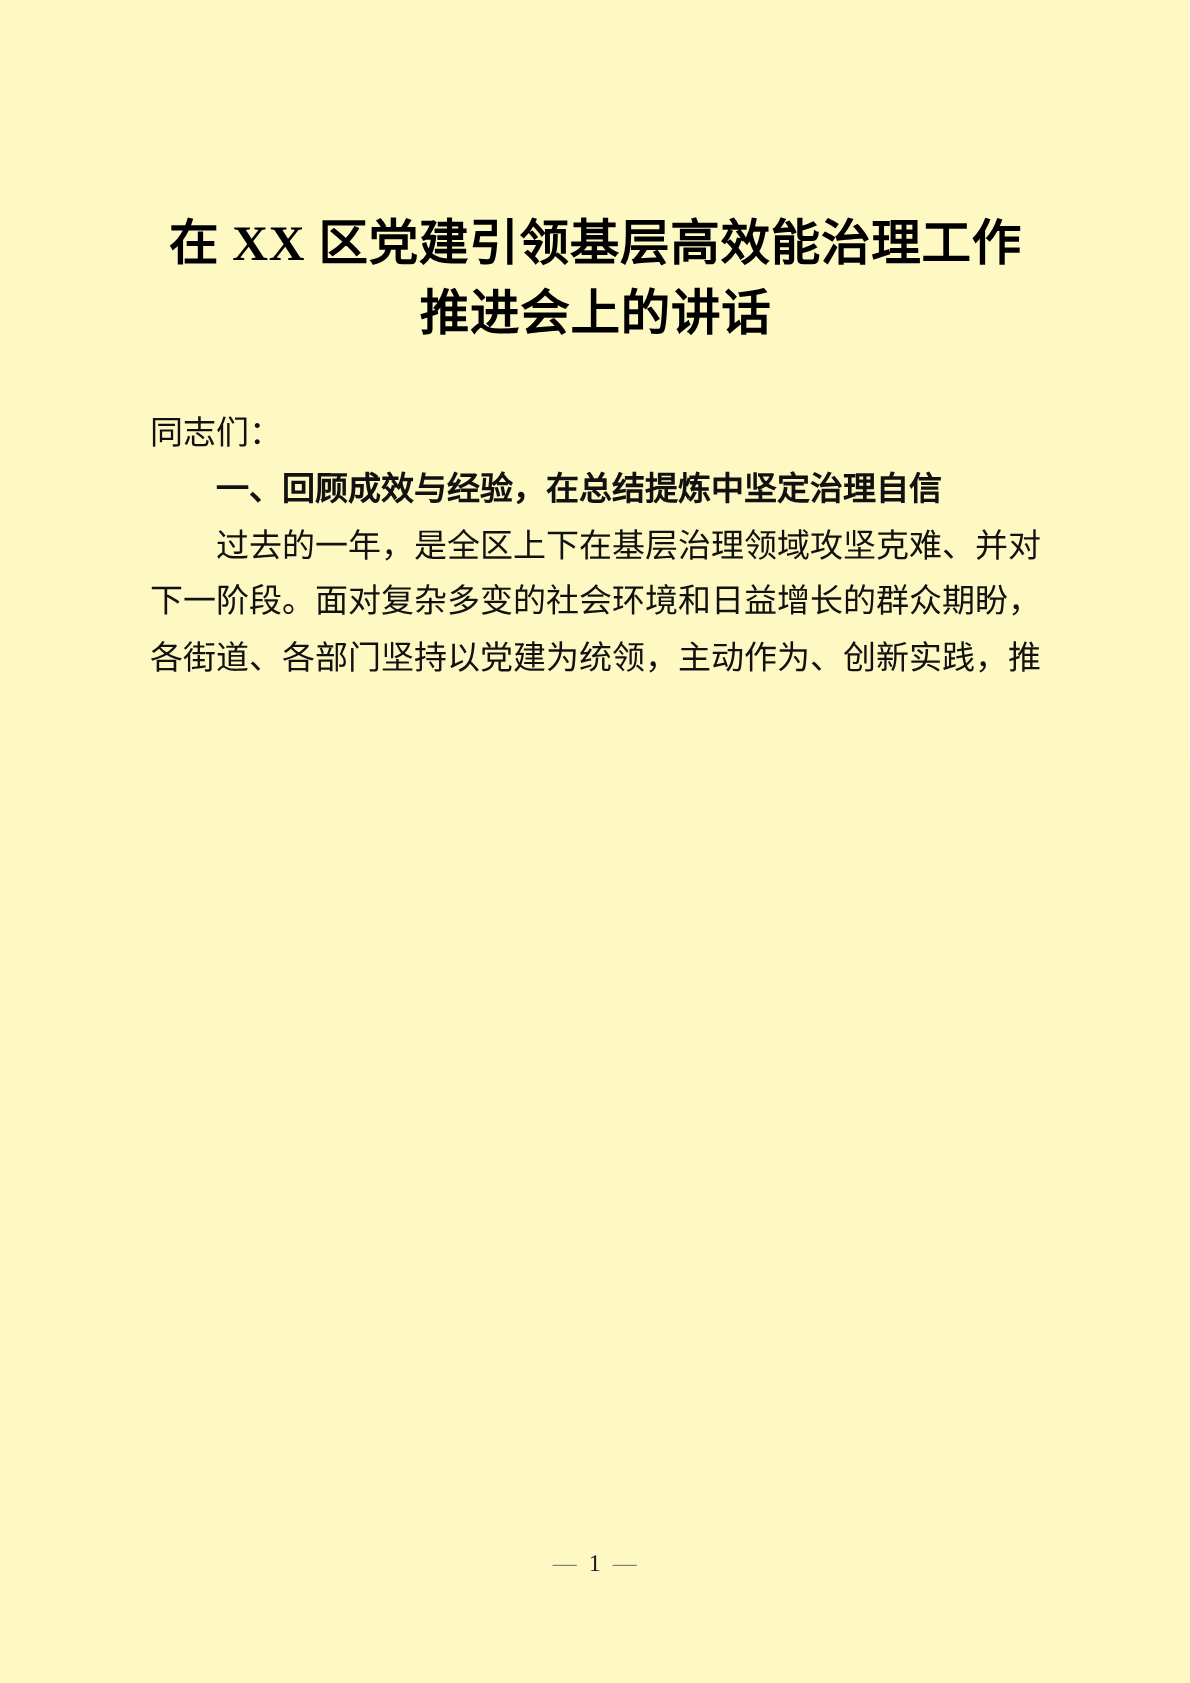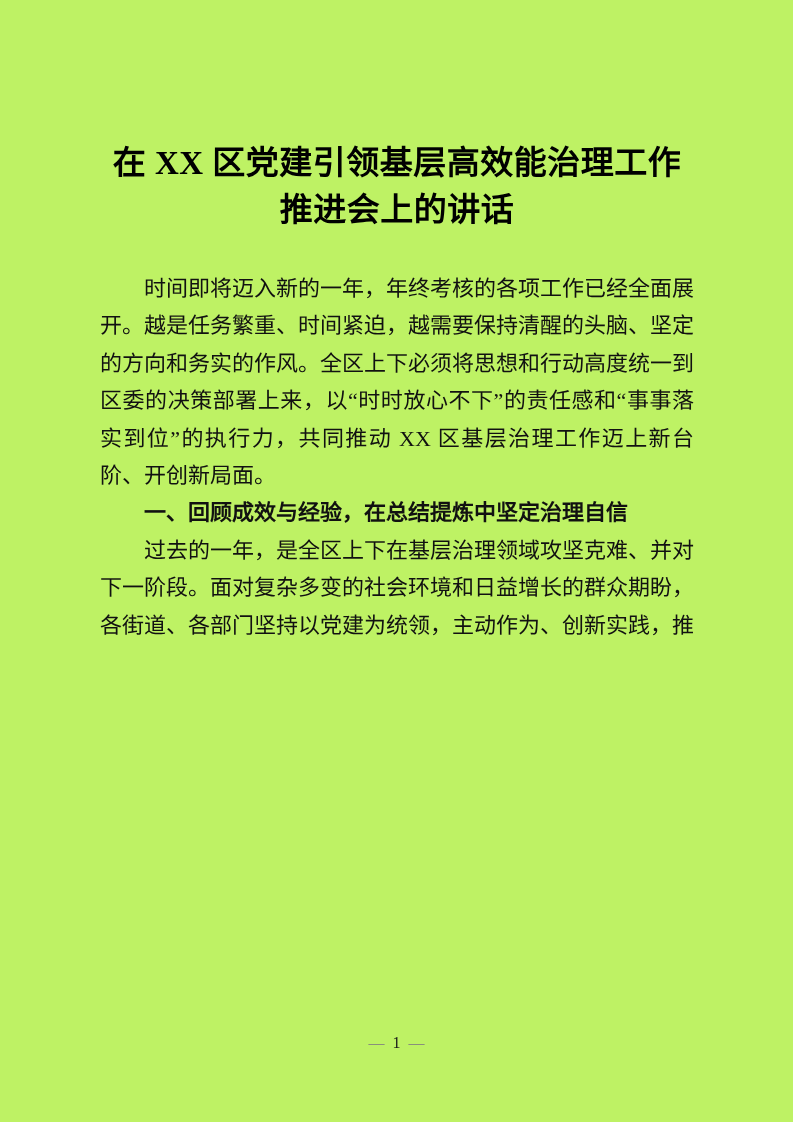--- a/index.html
+++ b/index.html
@@ -4,21 +4,21 @@
 <style>
   html, body {
     margin: 0;
     padding: 0;
     background: #ffffff;
   }
   .page {
     position: relative;
     width: 793px;
     height: 1122px;
-    background: #bef264;
+    background: #fef9c3;
     overflow: hidden;
     font-family: "Liberation Serif", "DejaVu Serif", serif;
   }
   .content {
     position: absolute;
     left: 100px;
     top: 140px;
     width: 594px;
   }
   .doc-title {
@@ -56,19 +56,19 @@
     margin: 0 8px;
   }
 </style>
 </head>
 <body>
 
 <div class="page">
   <div class="content">
     <h1 class="doc-title">在 XX 区党建引领基层高效能治理工作推进会上的讲话</h1>
     <div class="doc-body">
-        <p class="indent">时间即将迈入新的一年，年终考核的各项工作已经全面展开。越是任务繁重、时间紧迫，越需要保持清醒的头脑、坚定的方向和务实的作风。全区上下必须将思想和行动高度统一到区委的决策部署上来，以“时时放心不下”的责任感和“事事落实到位”的执行力，共同推动 XX 区基层治理工作迈上新台阶、开创新局面。</p>
+        <p class="">同志们：</p>
         <p class="indent bold">一、回顾成效与经验，在总结提炼中坚定治理自信</p>
         <p class="indent">过去的一年，是全区上下在基层治理领域攻坚克难、并对下一阶段。面对复杂多变的社会环境和日益增长的群众期盼，各街道、各部门坚持以党建为统领，主动作为、创新实践，推</p>
       </div>
   </div>
   <div class="page-footer"><span class="dash">—</span><span>1</span><span class="dash">—</span></div>
 </div>
 
 </body></html>

